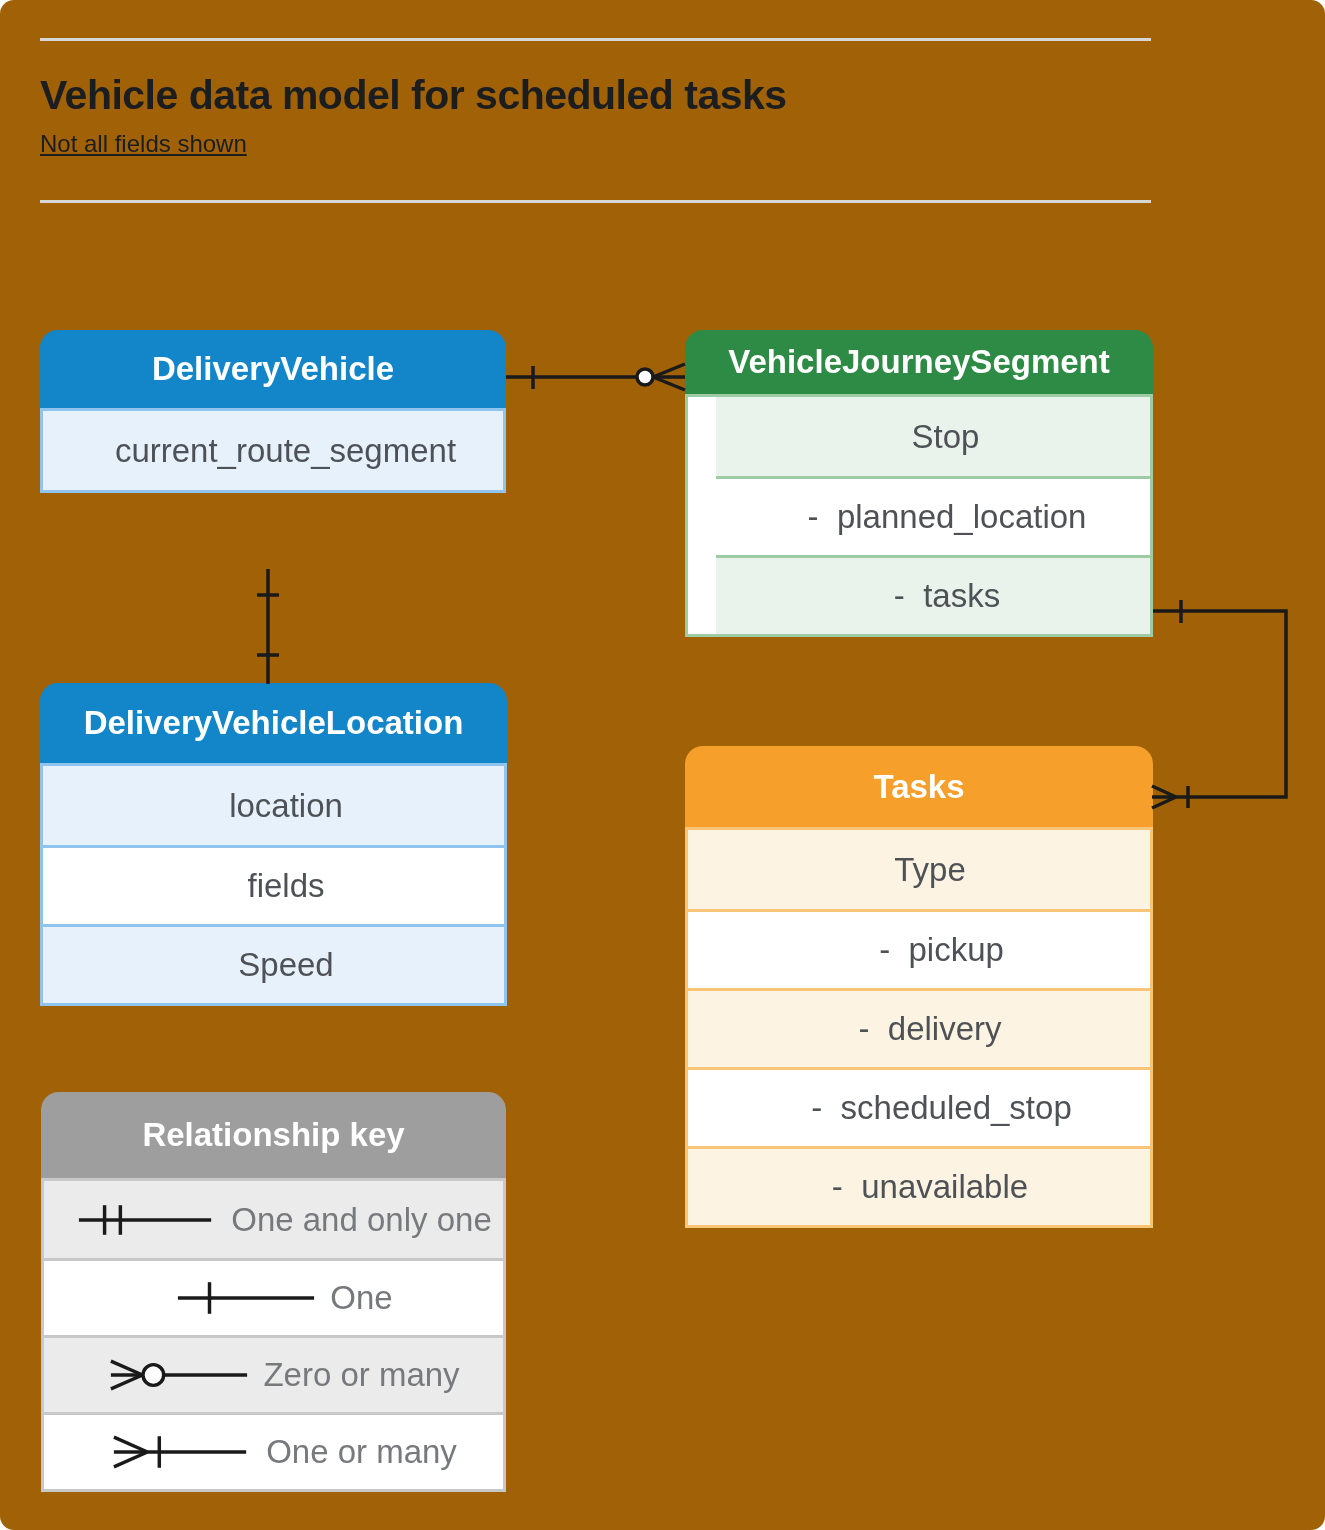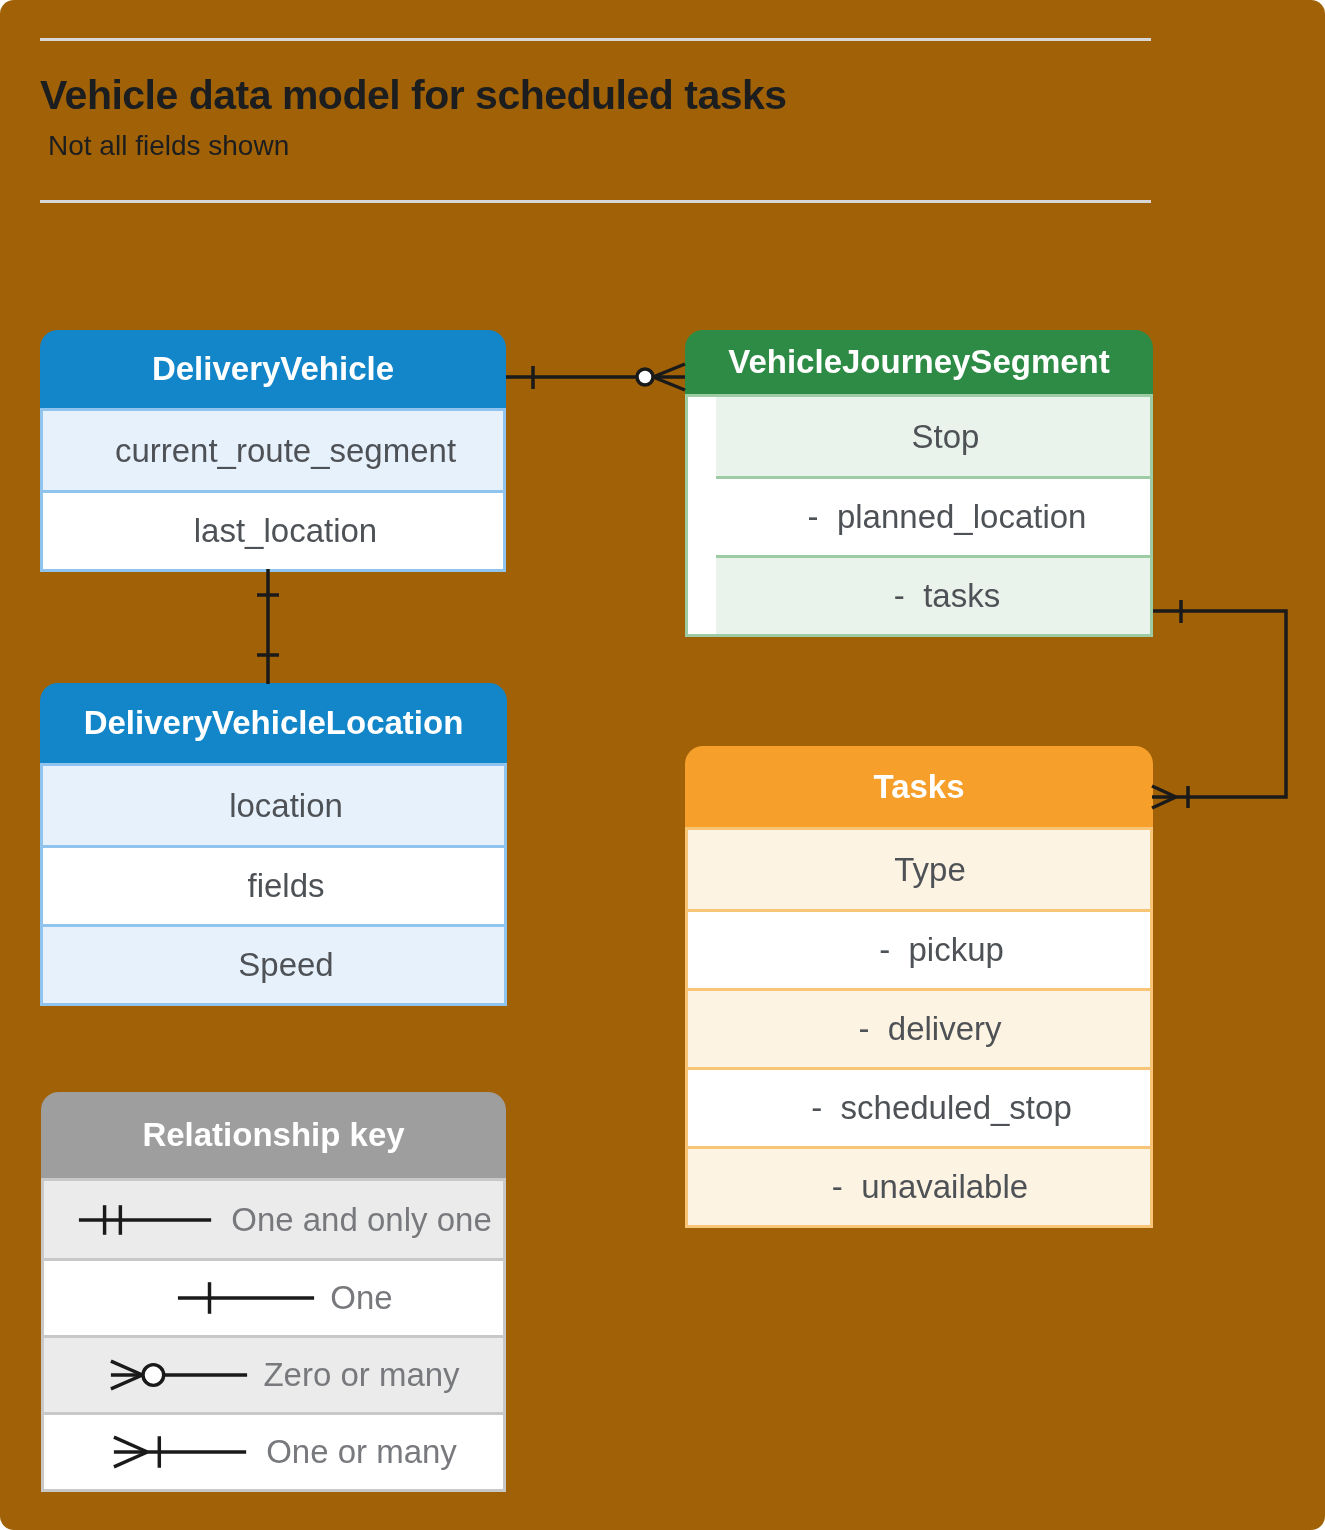--- a/index.html
+++ b/index.html
@@ -29,25 +29,26 @@
     position: absolute;
     left: 40px;
     top: 72px;
     font-size: 41px;
     font-weight: 700;
     letter-spacing: -0.5px;
     color: var(--title-text, #1c1d1f);
   }
   .page-subtitle {
     position: absolute;
-    left: 48px;
+    left: 40px;
     top: 130px;
-    font-size: 28px;
+    font-size: 24px;
     font-weight: 400;
     color: var(--title-text, #202124);
+    text-decoration: underline;
   }
 
   .entity {
     position: absolute;
     background: transparent;
   }
   .ehdr {
     width: 100%;
     border-radius: 18px 18px 0 0;
     display: flex;
@@ -115,23 +116,20 @@
   <p class="page-subtitle">Not all fields shown</p>
   <div class="rule rule-bottom"></div>
 
   <section class="entity theme-blue" style="left:40px; top:330px; width:466px;">
     <header class="ehdr" style="height:78px">
       <span>DeliveryVehicle</span>
     </header>
     <div class="ebody">
       <div class="row shaded">
         <span>current_route_segment</span>
-      </div>
-      <div class="row">
-        <span>last_location</span>
       </div>
     </div>
   </section>
 
   <section class="entity theme-green" style="left:685px; top:330px; width:468px;">
     <header class="ehdr" style="height:64px">
       <span>VehicleJourneySegment</span>
     </header>
     <div class="ebody">
       <div class="row shaded">

